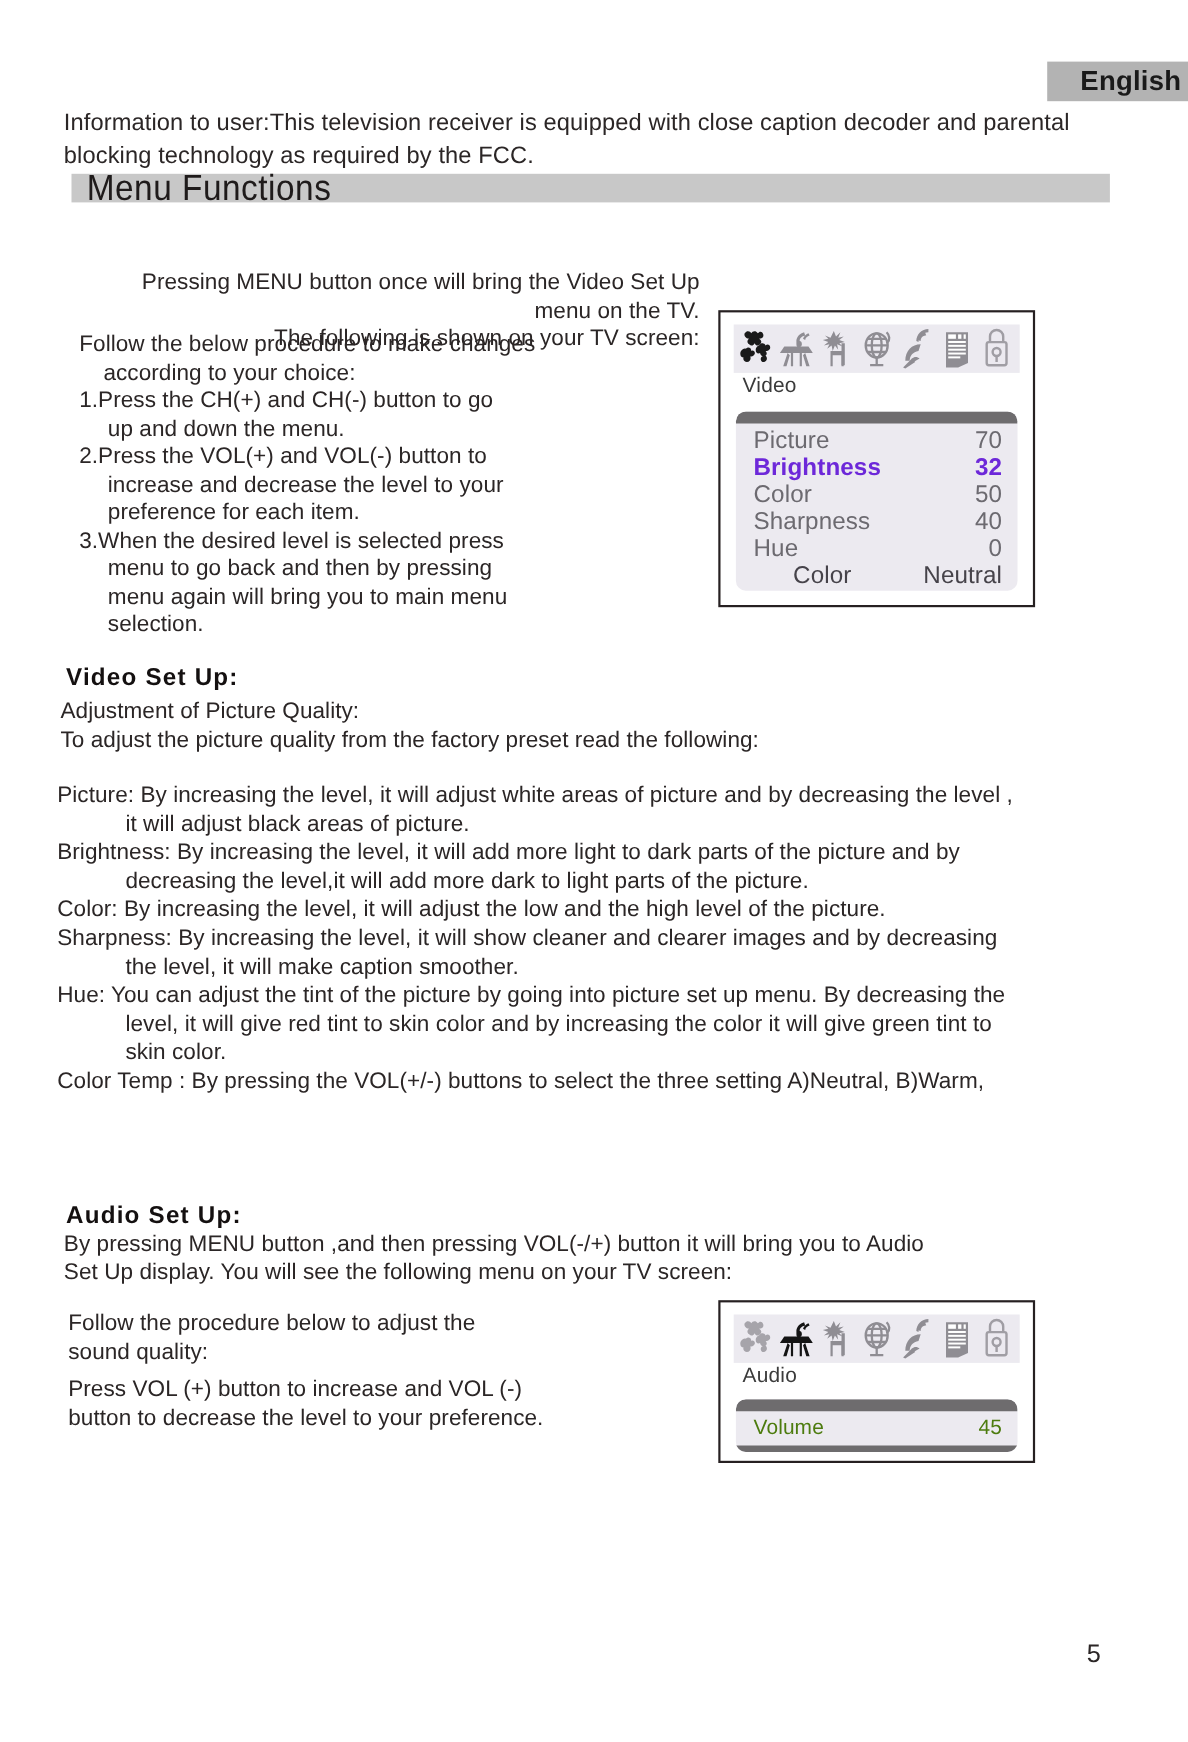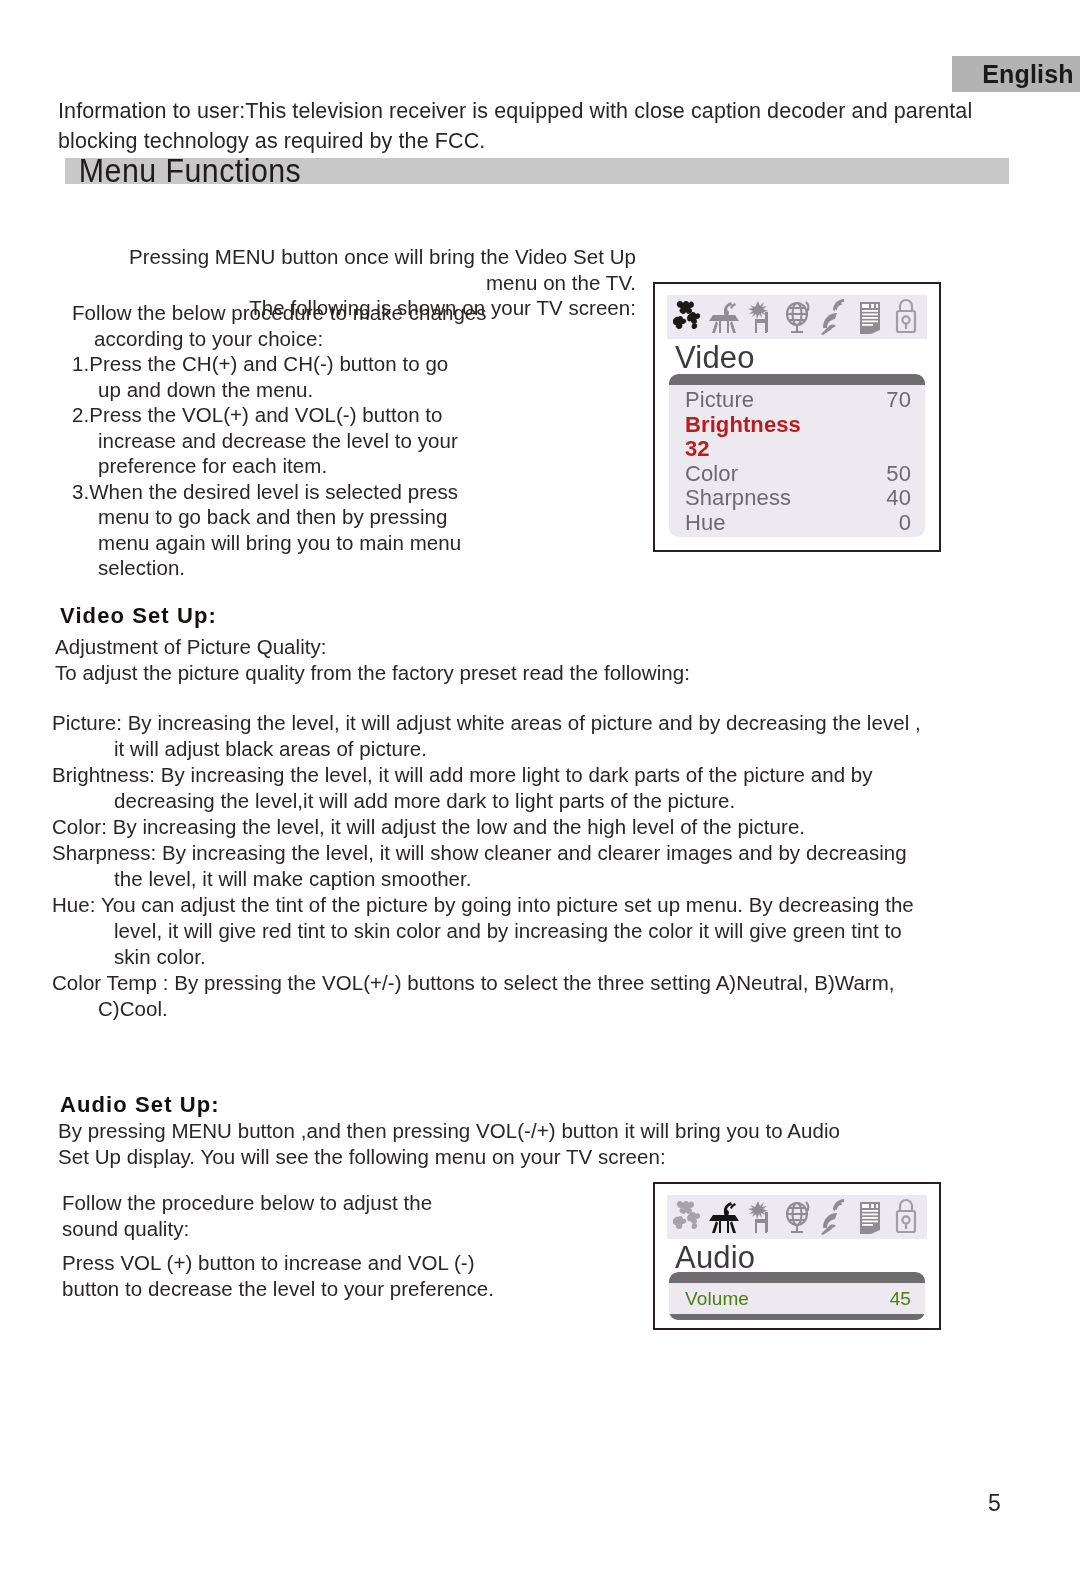--- a/index.html
+++ b/index.html
@@ -104,21 +104,21 @@
     justify-content: space-between;
     padding: 0 6px;
     box-sizing: border-box;
   }
   .osd-icon { width: 30px; height: 38px; display: block; }
 
   .osd-label {
     position: absolute;
     left: 20px;
     top: 56px;
-    font-size: 31px;
+    font-size: 19px;
     color: #3b3b3b;
     letter-spacing: .2px;
   }
 
   .osd-panel {
     position: absolute;
     left: 14px;
     right: 14px;
     top: 90px;
     background: #eceaf0;
@@ -141,21 +141,21 @@
   .osd-rows { padding: 3px 14px 2px 16px; }
   .osd-row {
     display: flex;
     justify-content: space-between;
     align-items: baseline;
     font-size: 22px;
     line-height: 24.5px;
     color: #6c6a70;
     letter-spacing: .1px;
   }
-  .osd-row.sel { color: #b91c1c; font-weight: 700; flex-direction: column; }
+  .osd-row.sel { color: #6d28d9; font-weight: 700; }
   .osd-row.last { color: #46434a; margin-left: 36px; }
   .osd-audio .osd-row { font-size: 19px; line-height: 26px; color: #4d7c0f; }
 
   
   .head {
     position: absolute;
     font-size: 22px;
     font-weight: 700;
     letter-spacing: 1.1px;
     color: #141010;
@@ -362,21 +362,20 @@
     <span>Sharpness: By increasing the level, it will show cleaner and clearer images and by decreasing</span>
     <span class="cont">the level, it will make caption smoother.</span>
   </div>
   <div class="def">
     <span>Hue: You can adjust the tint of the picture by going into picture set up menu. By decreasing the</span>
     <span class="cont">level, it will give red tint to skin color and by increasing the color  it will give green tint to</span>
     <span class="cont">skin color.</span>
   </div>
   <div class="def">
     <span>Color Temp : By pressing the VOL(+/-) buttons to select the three setting A)Neutral,  B)Warm,</span>
-    <span class="cont2">C)Cool.</span>
   </div>
 </div>
 
 <div class="head h-audio">Audio Set Up:</div>
 
 <div class="para p-audiosub">
   <div>By pressing MENU button ,and then pressing VOL(-/+) button it will bring you to Audio</div>
   <div>Set Up display. You will see the following menu on your TV screen:</div>
 </div>
 

